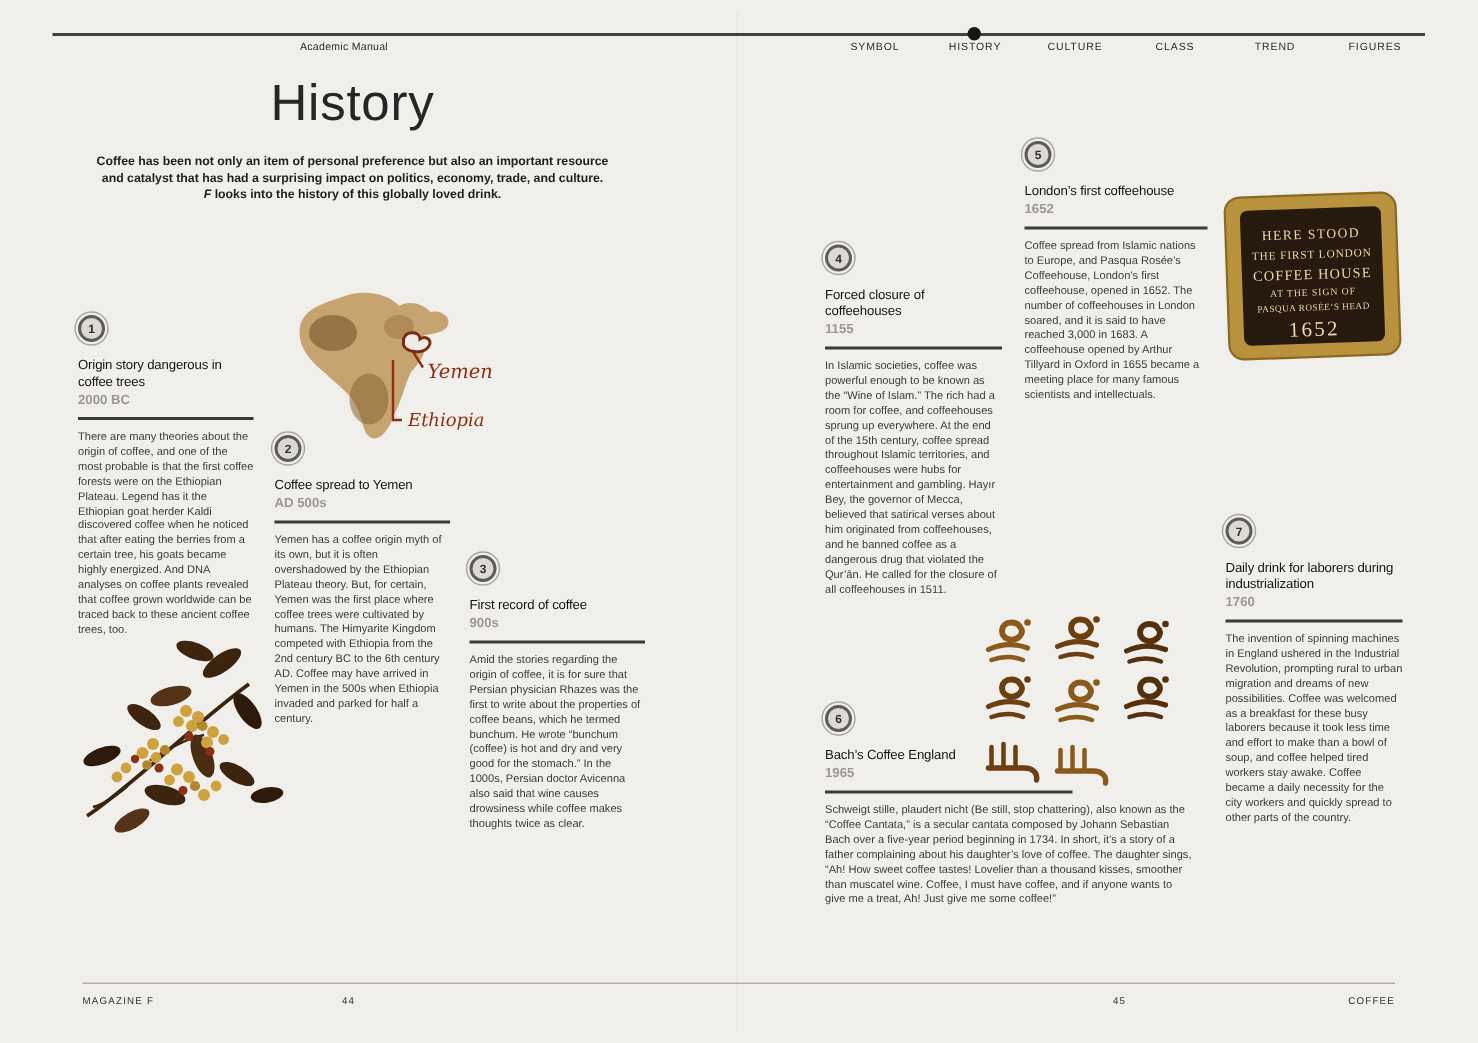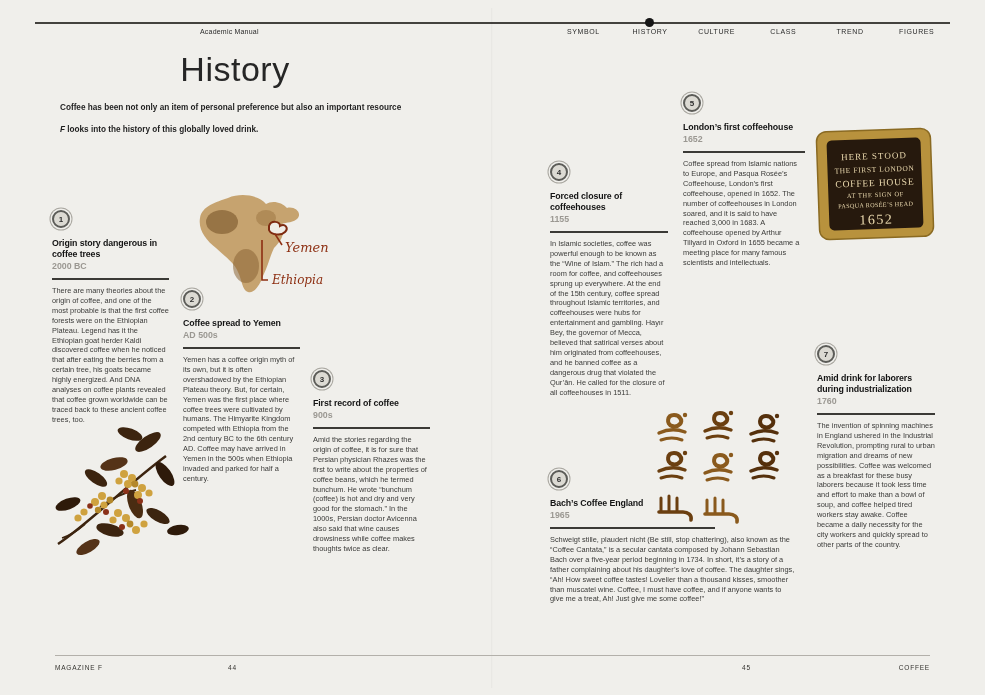--- a/index.html
+++ b/index.html
@@ -10,30 +10,30 @@
   
   .top-rule{left:35px;top:22px;width:915px;height:2px;background:#44423e;}
   .top-dot{left:645px;top:18px;width:9px;height:9px;border-radius:50%;background:#161616;}
   .manual{left:200px;top:28px;width:120px;font-size:7px;letter-spacing:.2px;color:#2b2b2b;}
   .tabs{left:550px;top:28px;width:400px;display:flex;}
   .tab{flex:1;text-align:center;font-size:7px;letter-spacing:.6px;color:#2b2b2b;font-weight:500;}
 
   
   .page-title{left:60px;top:50px;width:350px;text-align:center;font-size:34px;
       font-weight:300;letter-spacing:.5px;color:#262626;}
-  .intro{left:60px;top:102px;width:350px;font-size:8.2px;
+  .intro{left:60px;top:102px;width:350px;text-align:center;font-size:8.2px;
       line-height:11px;font-weight:700;color:#1f1f1f;}
   .intro .it{font-style:italic;}
 
   
   .col{position:absolute;width:117px;}
   .badge{width:14px;height:14px;border-radius:50%;border:2px solid #5c5c58;background:#dcdad3;
       color:#2e2e2e;font-size:8px;font-weight:700;display:flex;align-items:center;justify-content:center;
       box-shadow:0 0 0 1.5px #f0efeb,0 0 0 2.5px #a9a7a0;}
-  .sec-title{font-weight:700;font-size:8.8px;line-height:11px;letter-spacing:-.1px;color:#141414;margin-top:10px;}
+  .sec-title{font-weight:400;font-size:8.8px;line-height:11px;letter-spacing:-.1px;color:#141414;margin-top:10px;}
   .sec-date{font-size:8.8px;font-weight:700;color:#9b9892;margin-top:1px;}
   .sec-rule{height:2px;background:#3b3a36;margin:7px 0 6px 0;}
   .sec-body{font-size:7.4px;line-height:9.9px;color:#3a3a38;}
   .sec-body .it{}
 
   .s1{left:52px;top:210px;}
   .s2{left:183px;top:290px;}
   .s3{left:313px;top:370px;}
   .s4{left:550px;top:163px;width:118px;}
   .s5{left:683px;top:94px;width:122px;}
@@ -71,21 +71,21 @@
   <div class="tab">CULTURE</div>
   <div class="tab">CLASS</div>
   <div class="tab">TREND</div>
   <div class="tab">FIGURES</div>
 </div>
 <div class="abs crease"></div>
 
 <div class="abs page-title">History</div>
 <div class="abs intro">
   <span>Coffee has been not only an item of personal preference but also an important resource</span><br>
-  <br>
+  <span>and catalyst that has had a surprising impact on politics, economy, trade, and culture.</span><br>
   <span class="it">F</span><span> looks into the history of this globally loved drink.</span>
 </div>
 
 <svg class="abs map-ill" width="140" height="122" viewBox="0 0 140 122">
   <path d="M38,8 C52,2 70,6 76,14 C82,10 92,12 97,18 C104,16 112,22 108,28 C104,33 96,32 92,34 C96,44 90,52 84,58 C80,66 78,76 73,86 C70,95 64,104 58,102 C52,100 52,90 48,82 C44,72 34,66 26,58 C16,50 8,40 10,28 C12,16 26,12 38,8 Z" fill="#c19a62" opacity="0.9"></path>
   <ellipse cx="32" cy="32" rx="16" ry="12" fill="#7e5a2e" opacity="0.65"></ellipse>
   <ellipse cx="56" cy="76" rx="13" ry="17" fill="#8a6535" opacity="0.55"></ellipse>
   <ellipse cx="76" cy="28" rx="10" ry="8" fill="#9a7440" opacity="0.5"></ellipse>
   <path d="M79,36 c2,-6 11,-5 11,0 c5,-3 9,2 5,6 c-4,4 -14,3 -16,-2 z" fill="#efece6" stroke="#7e2a10" stroke-width="2"></path>
   <path d="M92,55 L85,44" stroke="#8d2f12" stroke-width="1.6" fill="none"></path>
@@ -223,21 +223,21 @@
 <div class="col s6">
   <div class="badge">6</div>
   <div class="sec-title">Bach’s Coffee England</div>
   <div class="sec-date">1965</div>
   <div class="sec-rule"></div>
   <div class="sec-body"><span class="it">Schweigt stille, plaudert nicht</span><span> (Be still, stop chattering), also known as the “Coffee Cantata,” is a secular cantata composed by Johann Sebastian Bach over a five-year period beginning in 1734. In short, it’s a story of a father complaining about his daughter’s love of coffee. The daughter sings, “Ah! How sweet coffee tastes! Lovelier than a thousand kisses, smoother than muscatel wine. Coffee, I must have coffee, and if anyone wants to give me a treat, Ah! Just give me some coffee!”</span></div>
 </div>
 
 <div class="col s7">
   <div class="badge">7</div>
-  <div class="sec-title">Amid drink for laborers during industrialization</div>
+  <div class="sec-title">Daily drink for laborers during industrialization</div>
   <div class="sec-date">1760</div>
   <div class="sec-rule"></div>
   <div class="sec-body">The invention of spinning machines in England ushered in the Industrial Revolution, prompting rural to urban migration and dreams of new possibilities. Coffee was welcomed as a breakfast for these busy laborers because it took less time and effort to make than a bowl of soup, and coffee helped tired workers stay awake. Coffee became a daily necessity for the city workers and quickly spread to other parts of the country.</div>
 </div>
 
 <div class="abs foot-rule"></div>
 <div class="abs foot f-mag">MAGAZINE F</div>
 <div class="abs foot f-p44">44</div>
 <div class="abs foot f-p45">45</div>
 <div class="abs foot f-cof">COFFEE</div>

